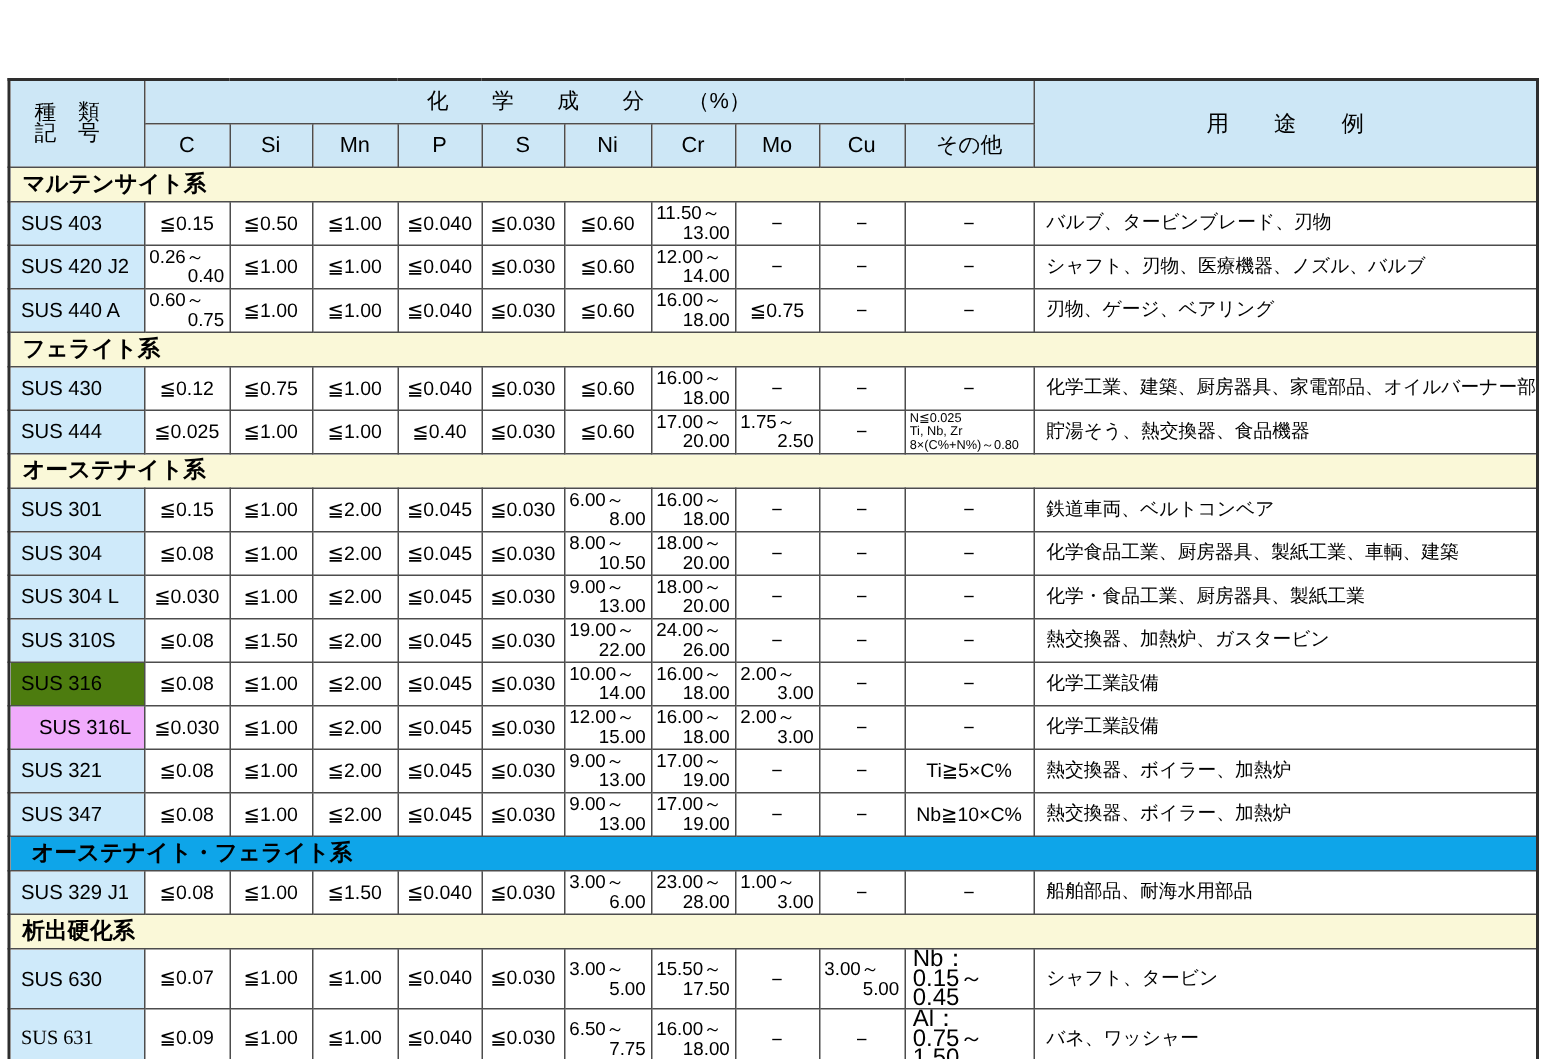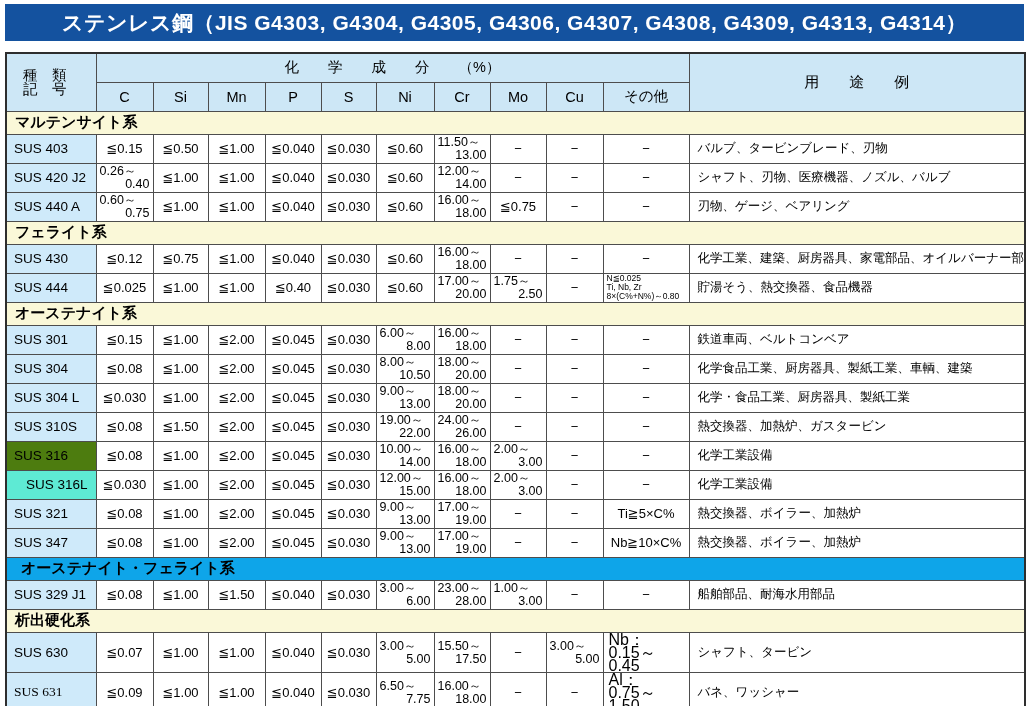--- a/index.html
+++ b/index.html
@@ -32,23 +32,20 @@
   td.chem.left2{text-align:left;padding-left:5px;}
   td.chem.left2 .ln{display:block;font-size:16px;line-height:13px;text-align:left;}
   td.chem.small3{text-align:left;padding-left:3px;padding-right:1px;}
   td.chem.small3 .ln{display:block;font-size:8.5px;line-height:9px;text-align:left;white-space:nowrap;}
   td.use{text-align:left;font-size:12.5px;padding:0 2px 0 8px;background:#ffffff;white-space:nowrap;}
 </style>
 </head>
 <body>
 
 <div class="page">
-  <div class="title-bar" style="background: rgb(20, 82, 159);">
-    <span class="title-text">ステンレス鋼（JIS G4303, G4304, G4305, G4306, G4307, G4308, G4309, G4313, G4314）</span>
-  </div>
 
   <table class="steel">
     <colgroup>
       <col style="width:90px">
         <col style="width:57px">
         <col style="width:55px">
       <col style="width:57px">
         <col style="width:56px">
         <col style="width:55px">
       <col style="width:58px">
@@ -285,21 +282,21 @@
           </td>
           <td class="chem">
             <span class="l1">2.00～</span>
             <span class="l2">3.00</span>
           </td>
           <td class="chem">−</td>
           <td class="chem">−</td>
           <td class="use">化学工業設備</td>
         </tr>
         <tr class="data">
-          <td class="grade" style="background: #5eead4; padding-left: 19px;">SUS 316L</td>
+          <td class="grade" style="background: #f0abfc; padding-left: 19px;">SUS 316L</td>
           <td class="chem">≦0.030</td>
           <td class="chem">≦1.00</td>
           <td class="chem">≦2.00</td>
           <td class="chem">≦0.045</td>
           <td class="chem">≦0.030</td>
           <td class="chem">
             <span class="l1">12.00～</span>
             <span class="l2">15.00</span>
           </td>
           <td class="chem">

